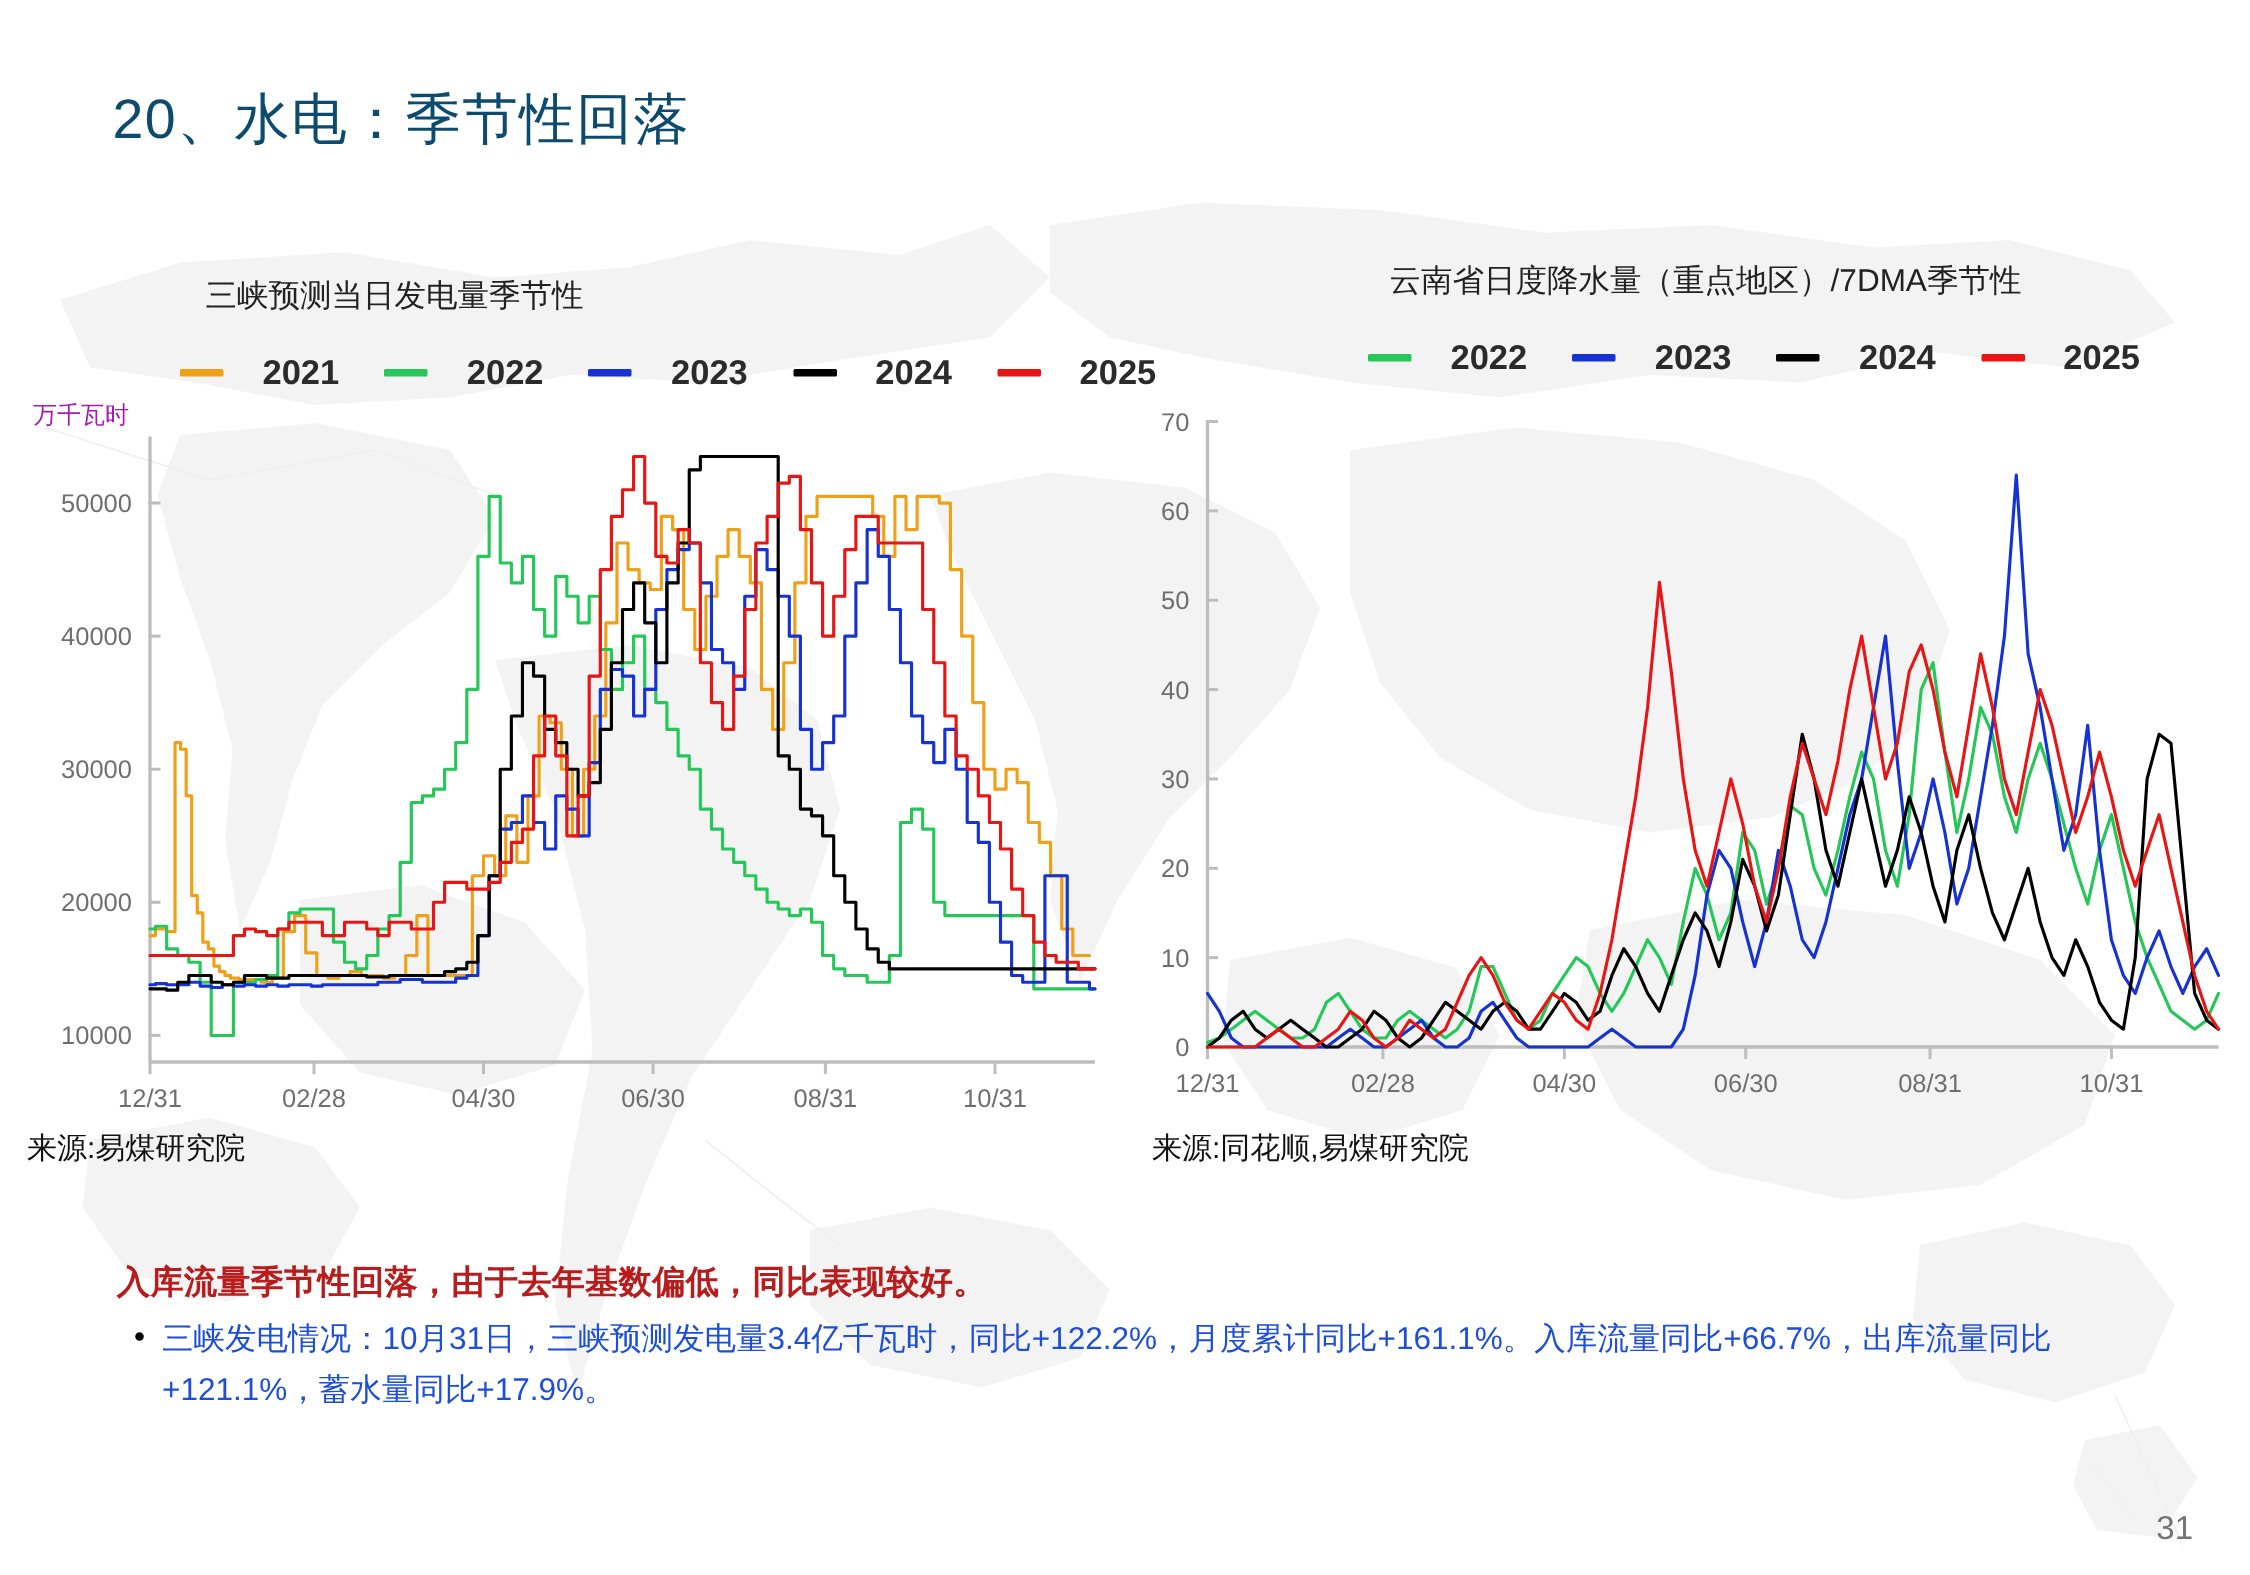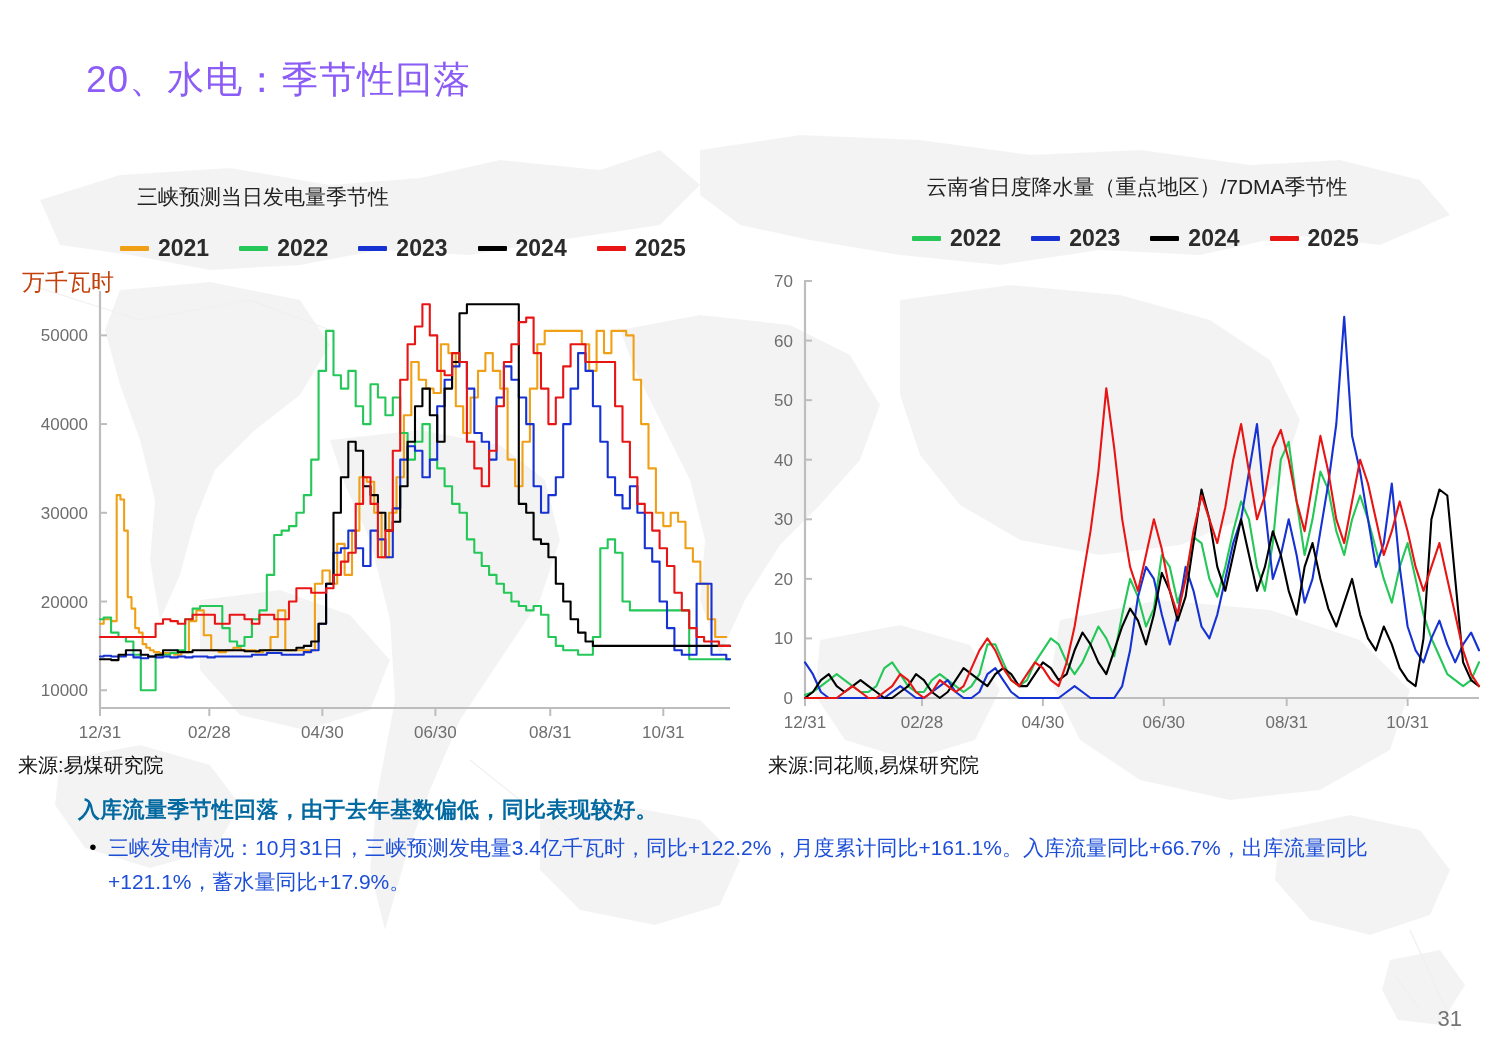--- a/index.html
+++ b/index.html
@@ -17,22 +17,22 @@
   }
   
   #worldmap {
     position: absolute; left: 0; top: 0;
     width: 1500px; height: 1050px;
     opacity: 0.55;
     pointer-events: none;
   }
   
   #page-title {
-    position: absolute; left: 86px; top: 55px;
-    font-size: 37px; color: #8b5cf6; letter-spacing: 1px;
+    position: absolute; left: 75px; top: 55px;
+    font-size: 37px; color: #0c4a6e; letter-spacing: 1px;
     white-space: nowrap;
   }
   
   .panel { position: absolute; }
   #panel-left  { left: 8px;   top: 175px; width: 740px; height: 620px; }
   #panel-right { left: 757px; top: 165px; width: 740px; height: 620px; }
 
   .chart-title {
     position: absolute; top: 8px; width: 100%;
     text-align: center; font-size: 21px; color: #222;
@@ -41,47 +41,48 @@
   #panel-left .chart-title  { left: -115px; }
   #panel-right .chart-title { left: 10px; }
 
   .legend {
     position: absolute; top: 60px;
     display: flex; align-items: center; gap: 30px;
     font-size: 23px; font-weight: bold; color: #2b2b2b;
   }
   #legend-left  { left: 112px; }
   #legend-right { left: 155px; }
-  .legend-item { display: flex; align-items: center; gap: 9px; }
+  .legend-item { display: flex; align-items: center; gap: 26px; }
   .legend-swatch { display: block; width: 29px; height: 5px; border-radius: 1px; }
 
   .axis-unit {
-    position: absolute; font-size: 23px; color: #c2410c; white-space: nowrap;
+    position: absolute; font-size: 16px; color: #a21caf; white-space: nowrap;
   }
   #unit-left  { left: 14px;  top: 92px; }
 
   .plot-wrap { position: absolute; left: 0; top: 110px; width: 740px; height: 465px; }
   svg.plot { display: block; width: 740px; height: 465px; overflow: visible; }
 
   .tick-label { font-size: 17px; fill: #6e6e6e; font-family: "Liberation Sans", sans-serif; }
   .axis-line { stroke: #bdbdbd; stroke-width: 2.2; }
   .tick-mark { stroke: #bdbdbd; stroke-width: 2; }
   .series-path { fill: none; stroke-width: 2.1; stroke-linejoin: round; stroke-linecap: round; }
 
   .source-note {
     position: absolute; font-size: 20px; color: #111; white-space: nowrap;
   }
   #source-left  { left: 18px;  top: 752px; }
   #source-right { left: 768px; top: 752px; }
 
   
   #body-block { position: absolute; left: 78px; top: 795px; width: 1380px; }
   #headline {
-    font-size: 22px; font-weight: bold; color: #0369a1; letter-spacing: .3px;
+    font-size: 22px; font-weight: bold; color: #b91c1c; letter-spacing: .3px;
     margin-bottom: 6px;
+    margin-top: 45px;
   }
   #bullet-row { display: flex; align-items: flex-start; gap: 0; }
   #bullet-dot { font-size: 21px; line-height: 32px; width: 30px; flex: none; text-align: center; color: #000; }
   #bullet-text { font-size: 21px; line-height: 34px; color: #1d4ed8; flex: 1; }
 
   #page-number {
     position: absolute; right: 38px; bottom: 18px;
     font-size: 22px; color: #737373;
   }
 </style>

